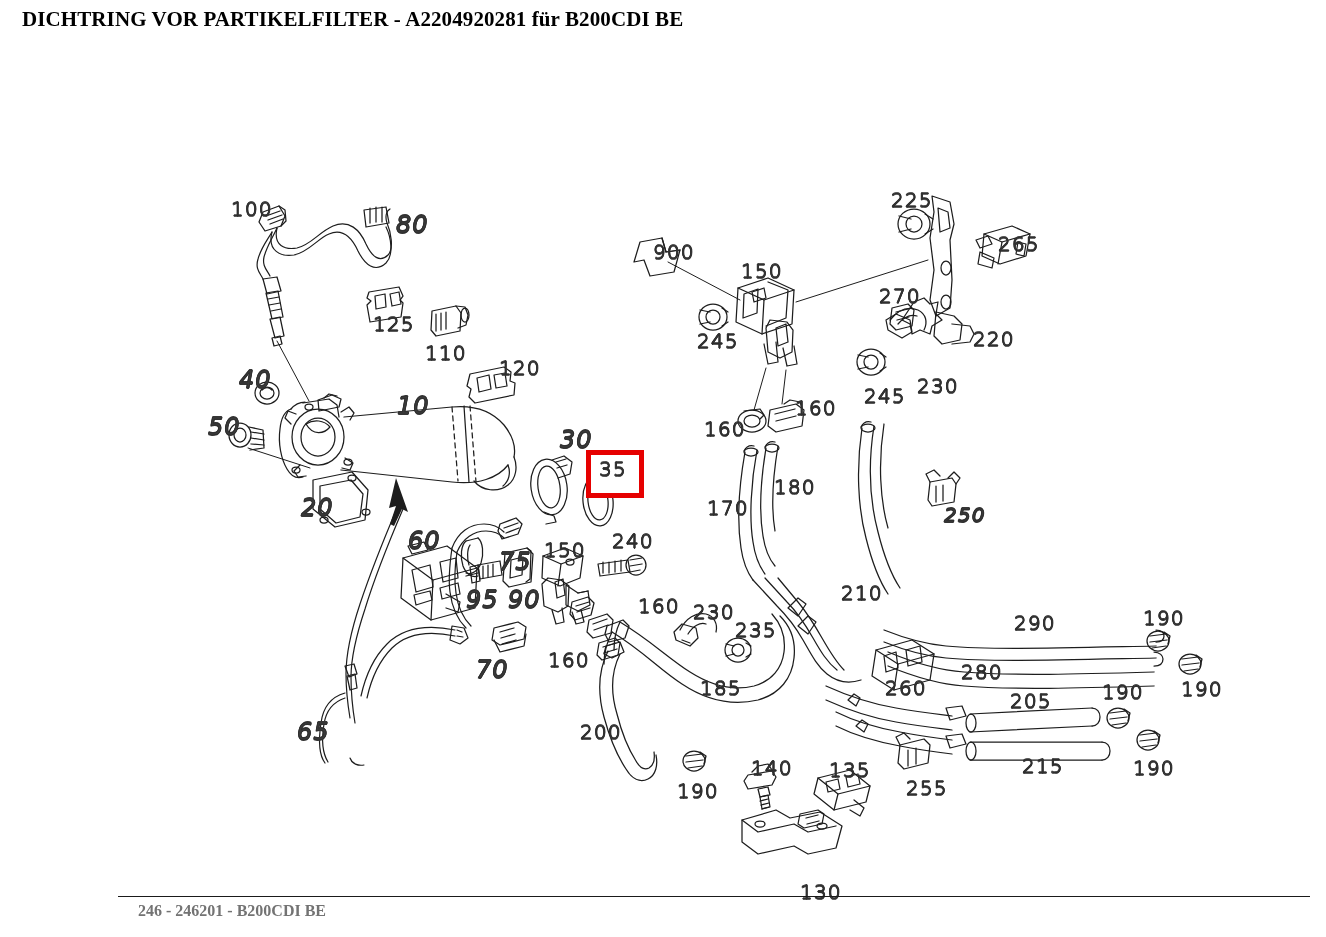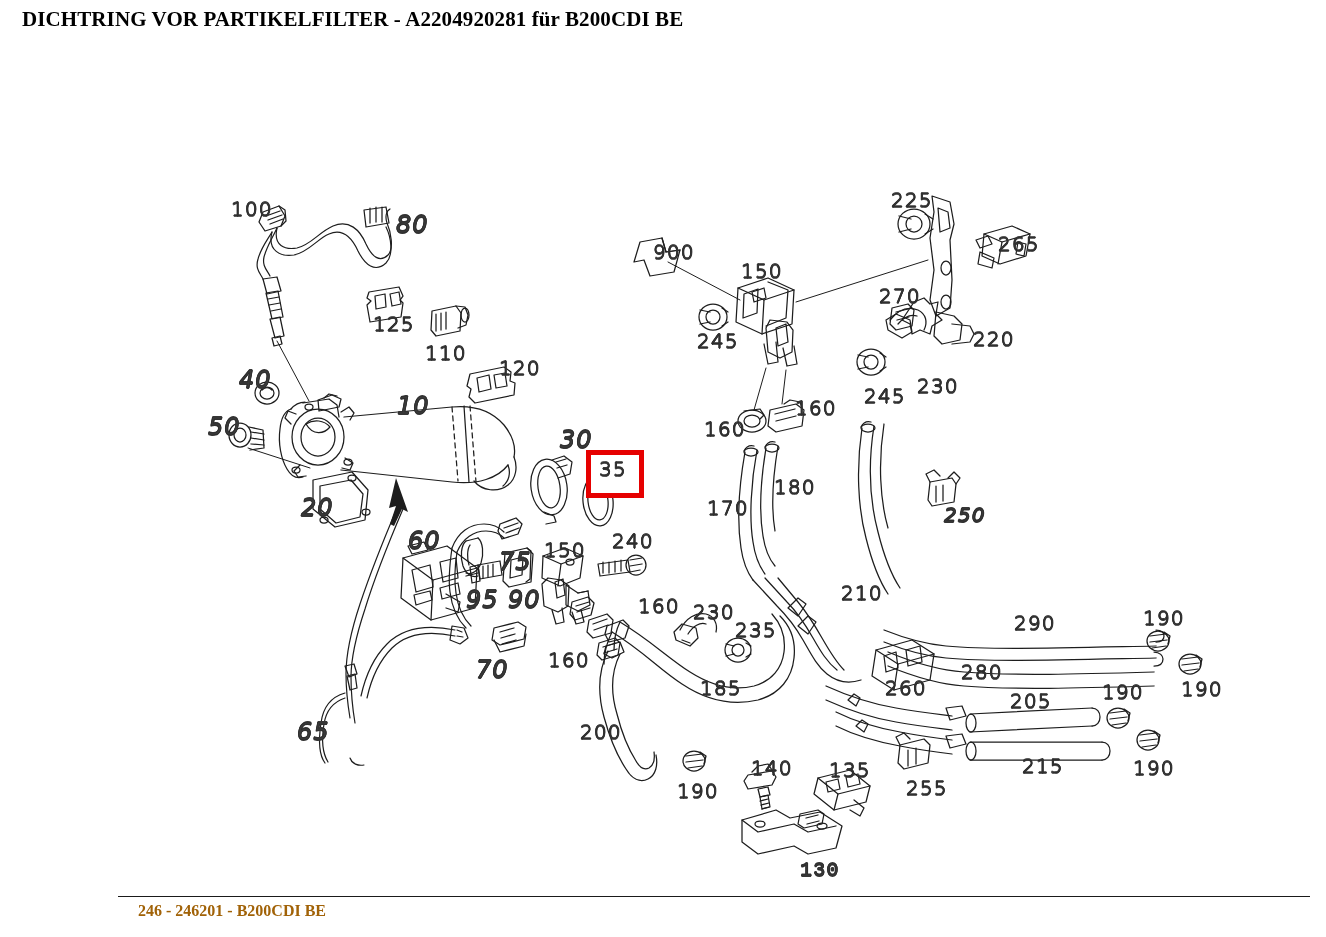--- a/index.html
+++ b/index.html
@@ -51,21 +51,21 @@
     height: 0;
     border-top: 1.4px solid #1a1a1a;
   }
   #footer-text {
     position: absolute;
     left: 138px;
     top: 902px;
     font-family: "Liberation Serif", serif;
     font-size: 16px;
     font-weight: bold;
-    color: #a16207;
+    color: #737373;
     white-space: nowrap;
   }
 
   
   #drawing {
     position: absolute;
     left: 0;
     top: 0;
     width: 1326px;
     height: 937px;
@@ -658,21 +658,21 @@
       <div class="callout sm" style="left: 476px; top: 660px;">70</div>
       <div class="callout" style="left: 700px; top: 678px;">185</div>
       <div class="callout sm" style="left: 297px; top: 722px;">65</div>
       <div class="callout" style="left: 580px; top: 722px;">200</div>
       <div class="callout" style="left: 1022px; top: 756px;">215</div>
       <div class="callout" style="left: 1133px; top: 758px;">190</div>
       <div class="callout" style="left: 677px; top: 781px;">190</div>
       <div class="callout" style="left: 751px; top: 758px;">140</div>
       <div class="callout" style="left: 829px; top: 760px;">135</div>
       <div class="callout" style="left: 906px; top: 778px;">255</div>
-      <div class="callout" style="left: 800px; top: 861px; font-family: Liberation Mono, monospace;">130</div>
+      <div class="callout" style="left: 800px; top: 882px;">130</div>
     </div>
 
   <div id="highlight-35" style="border-color: rgb(230, 0, 0); background: rgb(255, 255, 255);">
     <span class="callout">35</span>
   </div>
 
   <div id="footer-rule"></div>
   <div id="footer-text">246 - 246201 - B200CDI BE</div>
 
 </div>

